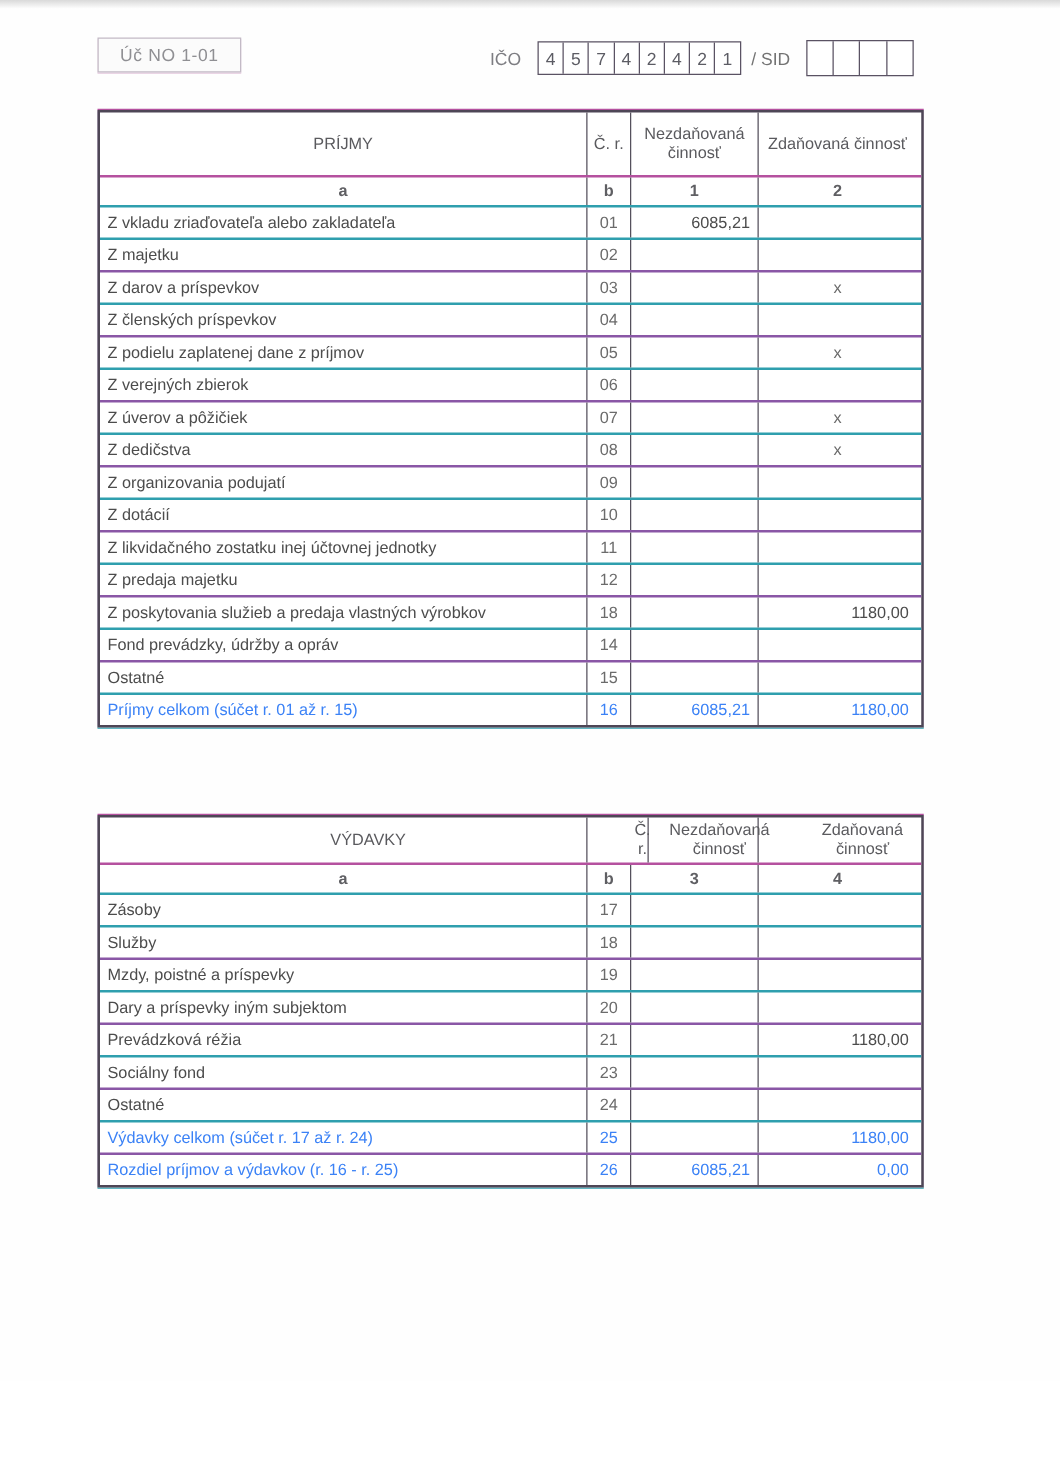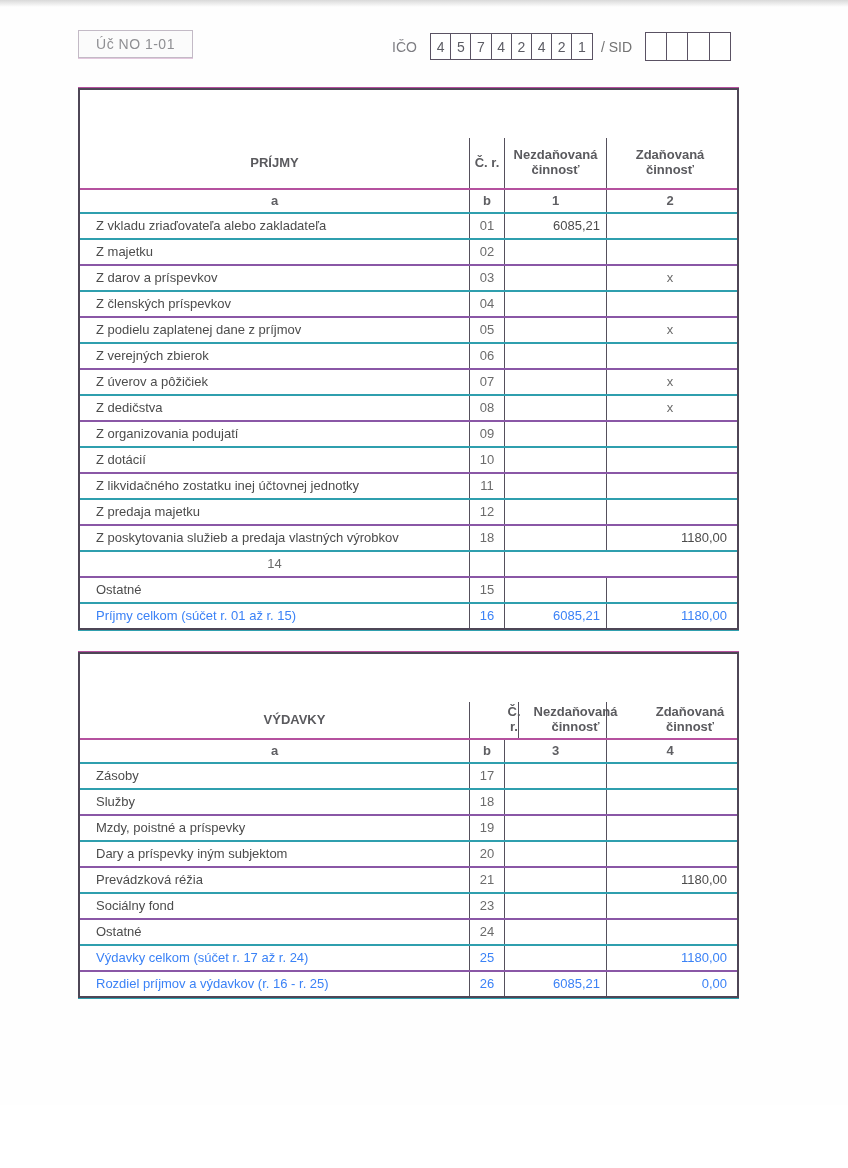--- a/index.html
+++ b/index.html
@@ -31,36 +31,36 @@
   #ico-boxes{left:430px;top:33px;}
   .sid-label{position:absolute;left:601px;top:39px;font-size:14px;color:#737373;}
   #sid-boxes{left:645px;top:32px;}
   #sid-boxes .box{width:20.2px;height:27px;}
   
   .form-table{position:absolute;left:78px;width:657px;border:2px solid var(--dark);
     box-shadow:0 -1px 0 var(--magenta), 0 1px 0 var(--teal);background:#fff;}
   #income-table{top:88px;}
   #expense-table{top:652px;}
   .t-grid{display:grid;grid-template-columns:390px 35px 102px 126px;}
-  .t-header{font-weight:bold;color:#5a5a5e;font-size:13px;margin-top:48px;}
+  .t-header{font-weight:normal;color:#5a5a5e;font-size:13px;}
   .t-header .cell{min-height:50px;}
   #expense-table .t-header .cell{min-height:36px;padding-left:44px;}
   .t-subheader{font-weight:bold;color:#5f5f63;font-size:13px;
     border-top:2px solid var(--magenta);border-bottom:2px solid var(--teal);}
   .t-subheader .cell{min-height:22px;}
   .cell{
     border-right:1.5px solid #55505c;display:flex;align-items:center;justify-content:center;
     text-align:center;padding:1px 4px;box-sizing:border-box;line-height:1.15;
   }
   .cell:last-child{border-right:none;}
   .t-row{border-top:2px solid var(--purple);}
   .t-row:nth-child(even){border-top-color:var(--teal);}
   .t-row:first-child{border-top:none;}
   .t-row .cell{min-height:24px;font-size:13px;}
-  .t-row .cell.label{justify-content:flex-start;text-align:left;padding-left:16px;color:var(--ink);}
+  .t-row .cell.label{justify-content:flex-start;text-align:left;padding-left:6px;color:var(--ink);}
   .t-row .cell.cr{color:var(--ink-soft);}
   .t-row .cell.val{justify-content:flex-end;text-align:right;padding-right:6px;color:var(--ink);}
   .t-row .cell.val.xmark{justify-content:center;text-align:center;color:var(--ink-soft);padding-right:4px;}
   .t-row.bold .cell{font-weight:normal;color:#3b82f6;}
   .footer-page{position:absolute;left:662px;top:1112px;font-size:14px;font-weight:bold;color:#0f172a;}
 </style>
 </head>
 <body>
 
 <div id="page">
@@ -175,20 +175,21 @@
     <div class="cell val untaxed"></div>
     <div class="cell val taxed"></div>
   </div>
         <div class="t-grid t-row">
     <div class="cell label">Z poskytovania služieb a predaja vlastných výrobkov</div>
     <div class="cell cr">18</div>
     <div class="cell val untaxed"></div>
     <div class="cell val taxed">1180,00</div>
   </div>
         <div class="t-grid t-row">
+    <div class="cell label">Fond prevádzky, údržby a opráv</div>
     <div class="cell cr">14</div>
     <div class="cell val untaxed"></div>
     <div class="cell val taxed"></div>
   </div>
         <div class="t-grid t-row">
     <div class="cell label">Ostatné</div>
     <div class="cell cr">15</div>
     <div class="cell val untaxed"></div>
     <div class="cell val taxed"></div>
   </div>

